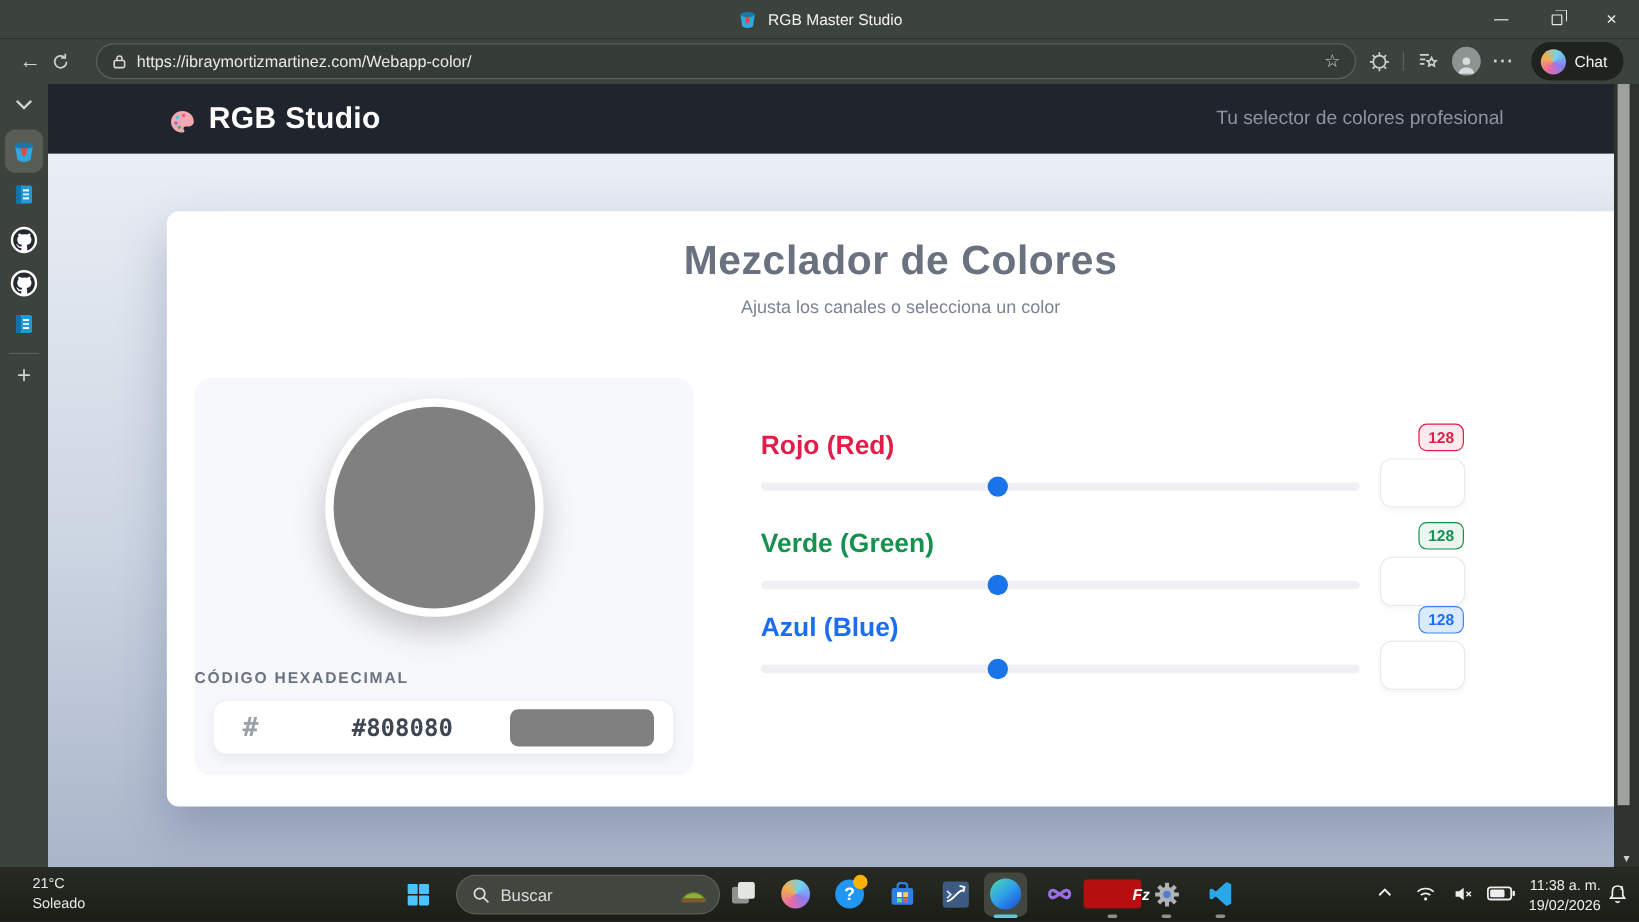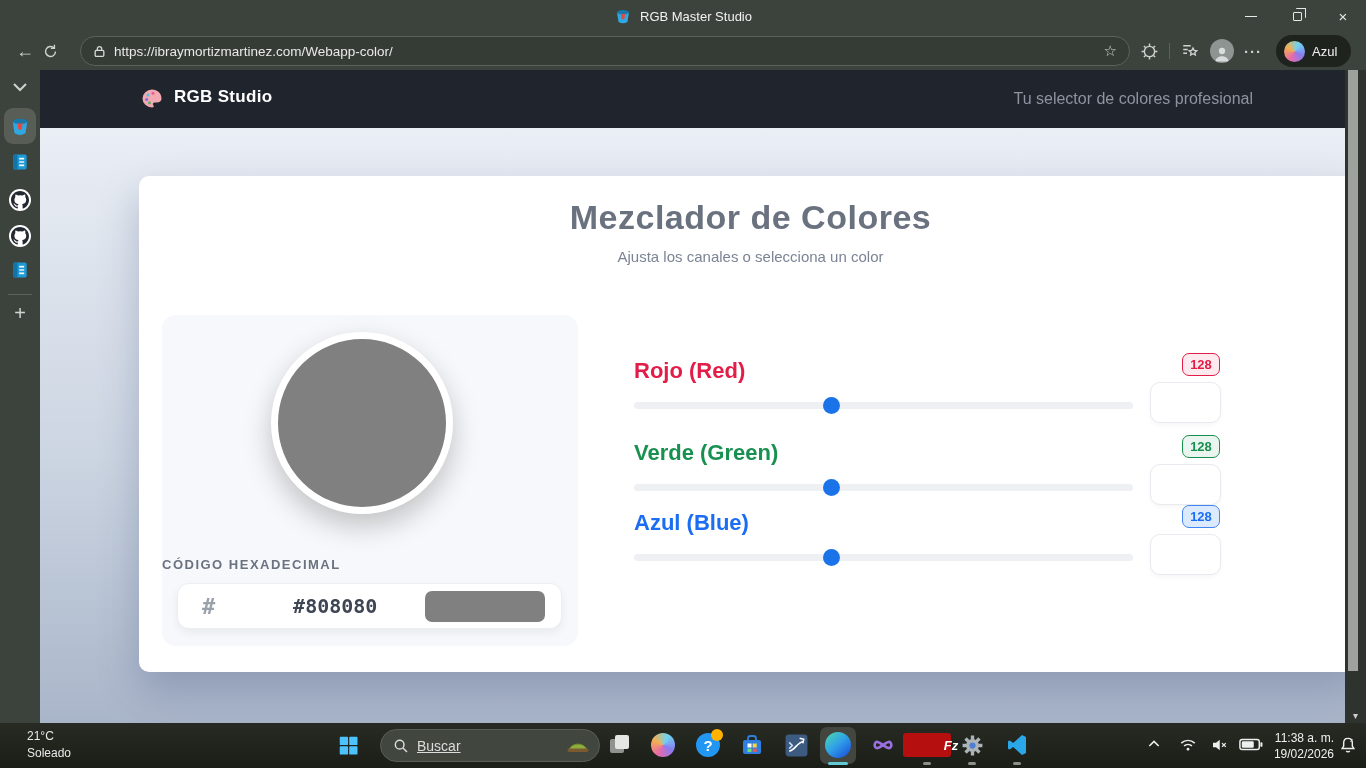--- a/index.html
+++ b/index.html
@@ -31,21 +31,21 @@
   
   #shell { display:flex; height:653px; }
   #vsidebar { width:40px; background:#3c423c; position:relative; }
   .sb-item { position:absolute; left:50%; transform:translateX(-50%); display:flex; align-items:center; justify-content:center; }
   .sb-active-tile { width:32px; height:36px; background:#585d56; border-radius:9px; }
   .sb-divider { width:24px; height:1px; background:#5c615c; }
   .sb-plus { color:#d2d4d2; font-size:20px; font-weight:300; }
 
   #page { flex:1; position:relative; overflow:hidden; }
   #page-header { height:58px; background:#20242c; display:flex; align-items:center; justify-content:space-between; padding:0 92px 0 100px; }
-  .brand { display:flex; align-items:flex-start; gap:10px; color:#ffffff; font-size:17px; font-weight:bold; letter-spacing:.3px; }
+  .brand { display:flex; align-items:flex-end; gap:10px; color:#ffffff; font-size:25px; font-weight:bold; letter-spacing:.3px; }
   .tagline { color:#8d93a0; font-size:16px; }
   #page-body { position:relative; height:595px; background:linear-gradient(180deg,#eaeef5 0%,#ccd5e2 55%,#a9b5c9 100%); }
 
   
   #card { position:absolute; left:99px; top:48px; width:1223px; height:496px; background:#fff; border-radius:10px; box-shadow:0 18px 40px rgba(50,70,110,.28); }
   .card-title { position:absolute; top:22px; width:100%; text-align:center; font-size:34px; font-weight:bold; color:#6a7280; letter-spacing:.5px; }
   .card-sub { position:absolute; top:72px; width:100%; text-align:center; font-size:15px; color:#7b8494; }
 
   .preview-panel { position:absolute; left:23px; top:139px; width:416px; height:331px; background:#f7f8fb; border-radius:14px; }
   .color-circle { position:absolute; left:109px; top:17px; width:182px; height:182px; border-radius:50%; border:7px solid #fff; box-shadow:0 12px 28px rgba(0,0,0,.22); background:#808080; }
@@ -71,21 +71,21 @@
   
   #scrollbar { width:21px; background:#2e332e; position:relative; }
   .scroll-thumb { position:absolute; left:3px; top:0; width:10px; height:92%; background:#9da29d; }
   .scroll-arrow { position:absolute; bottom:2px; width:100%; text-align:center; color:#cfcfcf; font-size:10px; }
 
   
   #taskbar { position:relative; height:45px; background:linear-gradient(180deg,#272b23,#1b1e17); }
   .tk-weather { position:absolute; left:27px; top:5px; color:#e9e9e9; font-size:12px; line-height:17px; }
   .tk-start { position:absolute; left:338px; top:12px; }
   .tk-search { position:absolute; left:380px; top:6px; width:220px; height:33px; background:#41463f; border:1px solid #585d56; border-radius:17px; display:flex; align-items:center; padding:0 8px 0 12px; gap:8px; }
-  .tk-search-text { color:#dcdcdc; font-size:14px; flex:1;text-decoration:underline; }
+  .tk-search-text { color:#dcdcdc; font-size:14px; flex:1; }
   .tk-icon { position:absolute; top:9px; width:26px; height:26px; display:flex; align-items:center; justify-content:center; }
   .tk-active-bg { position:absolute; top:4px; width:36px; height:37px; background:#42463f; border-radius:7px; }
   .run-dash { position:absolute; bottom:3px; width:8px; height:3px; border-radius:2px; background:#8b9088; }
   .edge-dash { position:absolute; bottom:3px; width:20px; height:3px; border-radius:2px; background:#62c8d4; }
   .help-circle { width:24px; height:24px; border-radius:50%; background:#2196f3; color:#fff; font-size:15px; font-weight:bold; display:flex; align-items:center; justify-content:center; position:relative; }
   .help-dot { position:absolute; right:-3px; top:-4px; width:12px; height:12px; border-radius:50%; background:#ffb300; }
   .edge-logo { width:26px; height:26px; border-radius:50%; background:linear-gradient(140deg,#49d6b0 5%,#2fa0e8 48%,#1b4fd8 95%); }
   .fz-tile { width:24px; height:24px; background:#b60f0f; border-radius:3px; color:#fff; font-weight:bold; font-size:13px; display:flex; align-items:center; justify-content:center; font-style:italic;padding-left:48px; }
   .tk-tray-icon { position:absolute; top:13px; }
   .tk-clock { position:absolute; left:1258px; top:7px; width:76px; text-align:right; color:#f0f0f0; font-size:12px; line-height:16px; }
@@ -151,21 +151,21 @@
     </span>
     <span class="avatar-circle">
       <svg width="20" height="18" viewBox="0 0 24 24" fill="#d9dcdc">
           <circle cx="12" cy="8" r="4.2"></circle>
           <path d="M3 22c1-5 5-7 9-7s8 2 9 7z"></path>
         </svg>
     </span>
     <span class="more-dots">···</span>
     <div class="chat-pill">
       <span class="copilot-logo"></span>
-      <span class="chat-label">Azul</span>
+      <span class="chat-label">Chat</span>
     </div>
   </div>
 </div>
 
 <div id="shell">
   <div id="vsidebar">
     <div class="sb-item" style="top:12px">
       <svg width="16" height="10" viewBox="0 0 16 10" fill="none" stroke="#cfd2cf" stroke-width="2">
           <path d="M2 2l6 6 6-6"></path>
         </svg>

